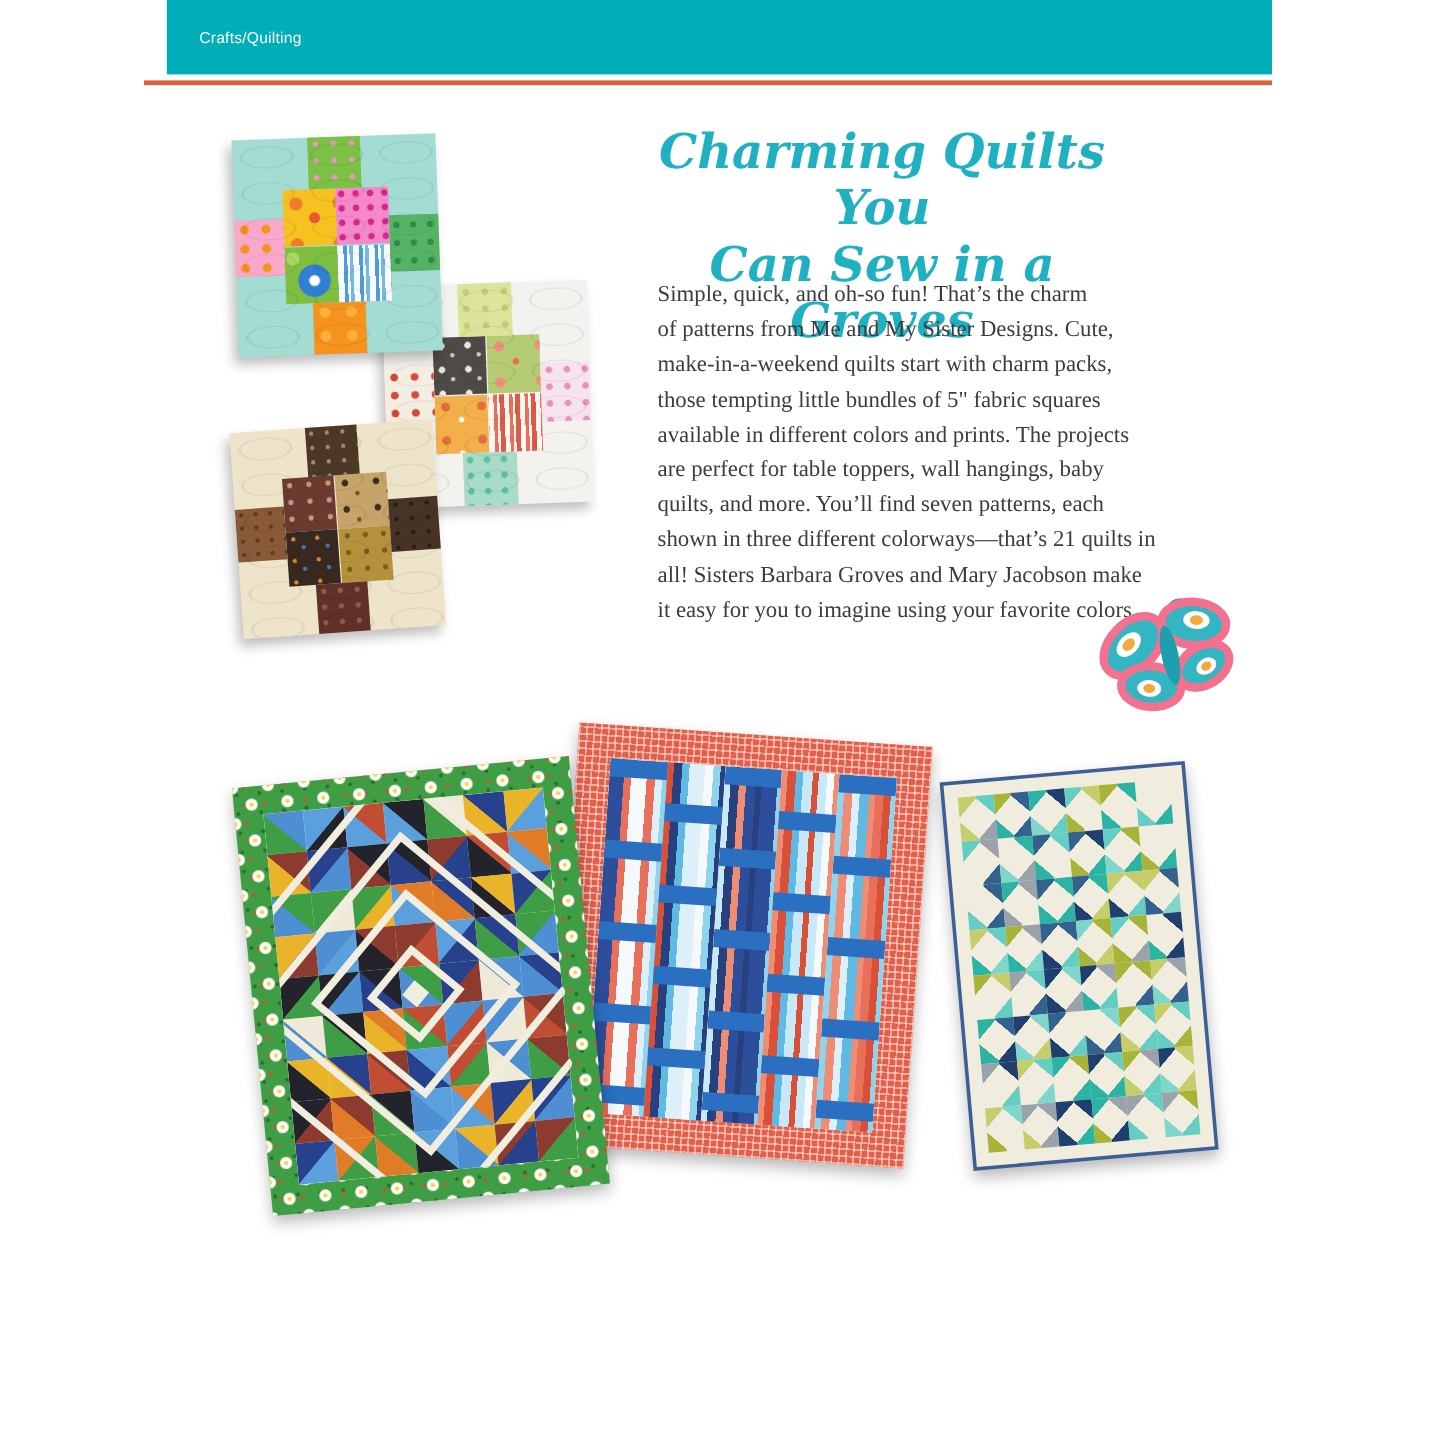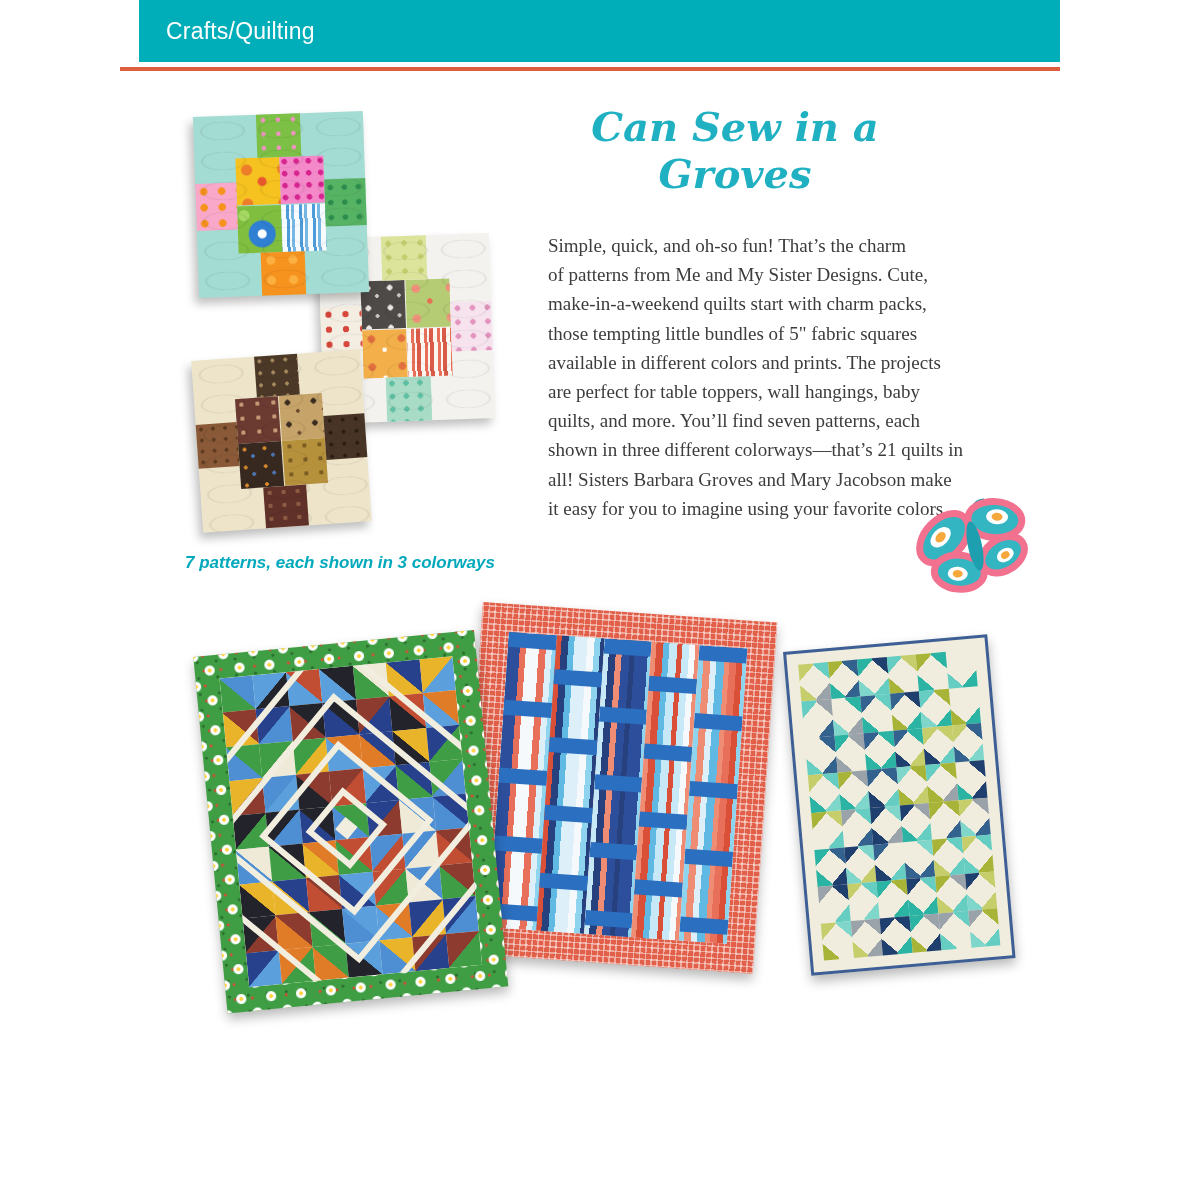--- a/index.html
+++ b/index.html
@@ -2,21 +2,21 @@
 <html><head>
 <meta charset="utf-8">
 <style>
   html,body{margin:0;padding:0;background:#fff;}
   .page{position:relative;width:1200px;height:1200px;background:#FFFFFF;overflow:hidden;
         font-family:"Liberation Sans",sans-serif;}
 
   
   .banner{position:absolute;left:139px;top:0;width:921px;height:62px;background:#00AEB9;
           display:flex;align-items:center;box-sizing:border-box;padding-left:27px;}
-  .banner-label{color:#FFFFFF;font-size:23px;letter-spacing:.2px;}
+  .banner-label{color:#FFFFFF;font-size:13px;letter-spacing:.2px;}
   .rule{position:absolute;left:120px;top:67px;width:940px;height:4px;background:#DE5F3E;}
 
   
   .heading{position:absolute;left:518px;top:103px;width:434px;text-align:center;
            color:#1FB0C2;font-family:"DejaVu Serif",serif;font-style:italic;font-weight:bold;
            font-size:40px;line-height:47px;}
 
   
   .intro{position:absolute;left:548px;top:231px;width:460px;color:#3C3C3C;
          font-family:"Liberation Serif",serif;font-size:19px;line-height:29.2px;
@@ -177,20 +177,21 @@
 <body>
 
 <div class="page">
 
   <div class="banner">
     <span class="banner-label">Crafts/Quilting</span>
   </div>
   <div class="rule"></div>
 
   <div class="heading">
+    <div>Charming Quilts You</div>
     <div>Can Sew in a Groves</div>
   </div>
 
   <div class="intro">Simple, quick, and oh-so fun! That’s the charm
 of patterns from Me and My Sister Designs. Cute,
 make-in-a-weekend quilts start with charm packs,
 those tempting little bundles of 5" fabric squares
 available in different colors and prints. The projects
 are perfect for table toppers, wall hangings, baby
 quilts, and more. You’ll find seven patterns, each
@@ -222,21 +223,20 @@
     <div class="patch sq-tl"></div>
     <div class="patch sq-tr"></div>
     <div class="patch sq-bl"></div>
     <div class="patch sq-br"></div>
     <div class="patch arm-t"></div>
     <div class="patch arm-b"></div>
     <div class="patch arm-l"></div>
     <div class="patch arm-r"></div>
   </div>
 
-  <div class="caption">7 patterns, each shown in 3 colorways</div>
 
   <svg class="butterfly" viewBox="0 0 135 100">
     <g transform="rotate(-18 67 50)">
       <path d="M64 28 C 59 15, 51 10, 44 12" stroke="#1E9FB0" stroke-width="3.5" fill="none" stroke-linecap="round"></path>
       <path d="M71 28 C 73 13, 81 7, 89 9" stroke="#1E9FB0" stroke-width="3.5" fill="none" stroke-linecap="round"></path>
       <ellipse cx="40" cy="33" rx="29" ry="19" fill="#33B5C2" stroke="#F1718F" stroke-width="7" transform="rotate(-28 40 33)"></ellipse>
       <ellipse cx="44" cy="70" rx="25" ry="17" fill="#33B5C2" stroke="#F1718F" stroke-width="7" transform="rotate(22 44 70)"></ellipse>
       <ellipse cx="94" cy="31" rx="27" ry="18" fill="#33B5C2" stroke="#F1718F" stroke-width="7" transform="rotate(22 94 31)"></ellipse>
       <ellipse cx="91" cy="67" rx="23" ry="16" fill="#33B5C2" stroke="#F1718F" stroke-width="7" transform="rotate(-14 91 67)"></ellipse>
       <ellipse cx="37" cy="31" rx="12" ry="8" fill="#FFFFFF" transform="rotate(-28 37 31)"></ellipse>

